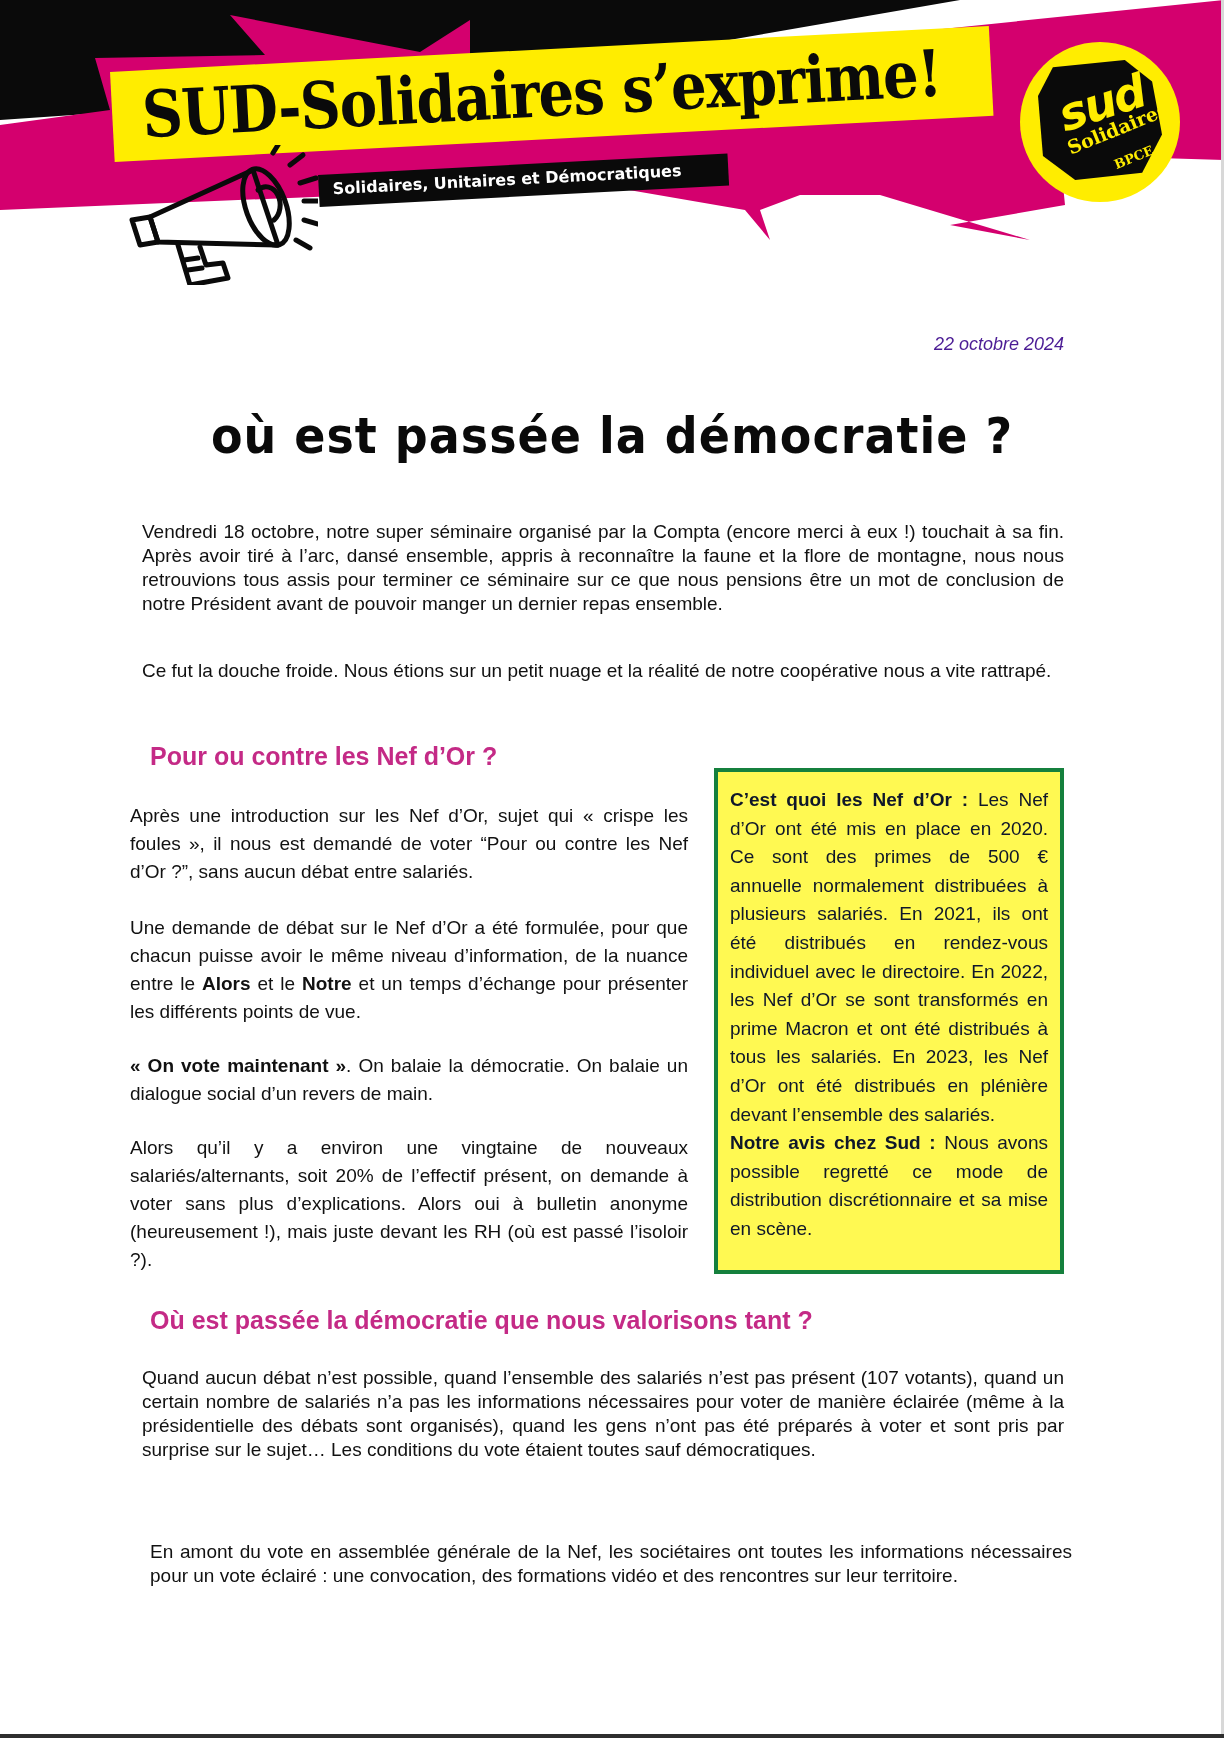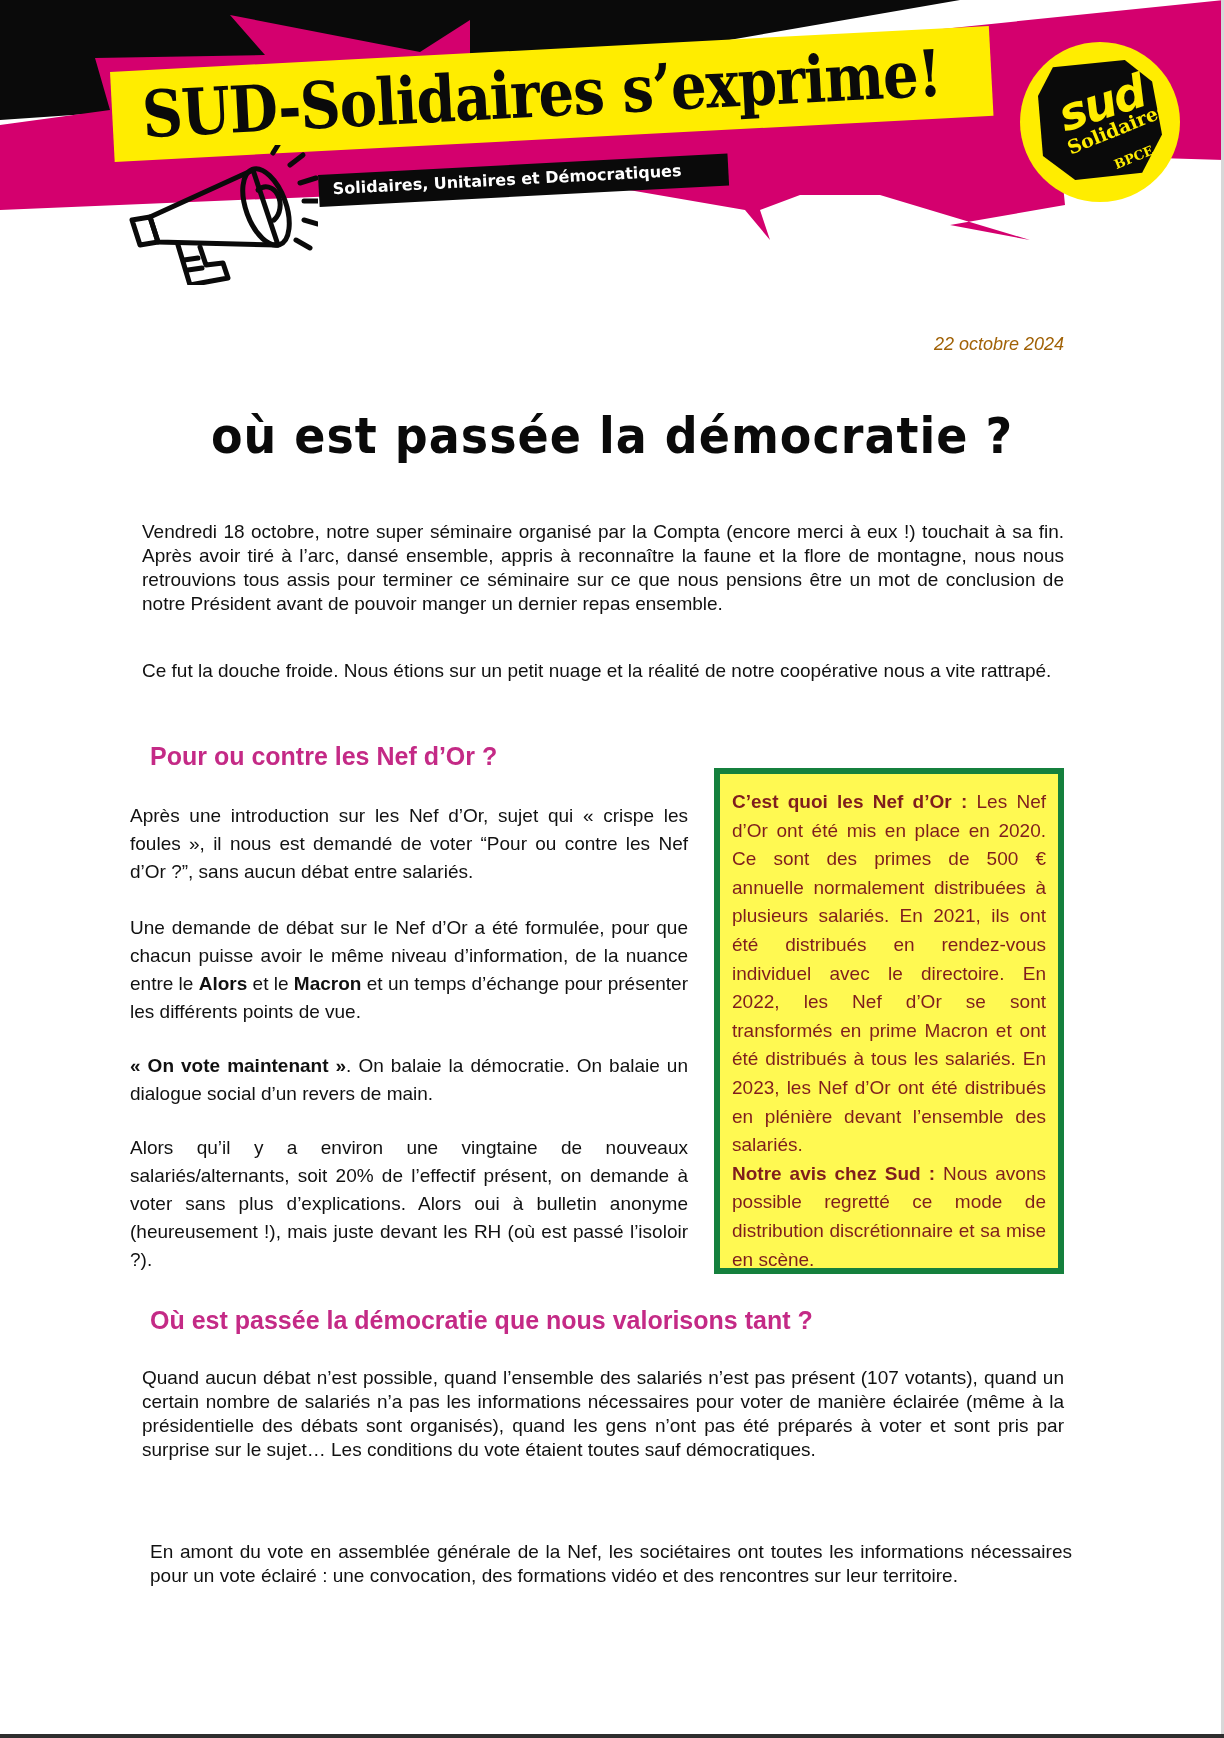--- a/index.html
+++ b/index.html
@@ -59,21 +59,21 @@
   }
   .logo-bpce {
     position:absolute; left:92px; top:116px;
     font-family:"DejaVu Serif", serif; font-weight:bold; font-size:13px; color:#ffed00;
     transform:rotate(-22deg); transform-origin:left top;
   }
 
   
   .date {
     position:absolute; right:160px; top:334px;
-    font-family:"Liberation Sans", sans-serif; font-style:italic; font-size:18px; color:#a16207;
+    font-family:"Liberation Sans", sans-serif; font-style:italic; font-size:18px; color:#4c1d95;
   }
   .doc-title {
     position:absolute; left:0; width:1224px; top:408px; text-align:center;
     font-family:"DejaVu Sans", sans-serif; font-weight:bold; font-size:46px; letter-spacing:1px;
     color:#0a0a0a;
     transform:scaleY(1.1);
   }
 
   
   .para {
@@ -86,24 +86,24 @@
     font-family:"Liberation Sans", sans-serif; font-size:19px; line-height:28px;
     text-align:justify; color:#111;
   }
   .section-heading {
     position:absolute; left:150px;
     font-family:"Liberation Sans", sans-serif; font-weight:bold; font-size:25px; color:#c42a86;
     white-space:nowrap;
   }
   .infobox {
     position:absolute; left:714px; top:768px; width:350px; height:506px;
-    background:#fff952; border:6px solid #15803d; box-sizing:border-box;
+    background:#fff952; border:4px solid #15803d; box-sizing:border-box;
     padding:14px 12px 0 12px;
     font-family:"Liberation Sans", sans-serif; font-size:19px; line-height:28.6px;
-    text-align:justify; color:#7f1d1d;
+    text-align:justify; color:#0f172a;
   }
   .infobox b { font-weight:bold; }
   b { font-weight:bold; }
 </style>
 </head>
 <body>
 
 <div id="banner">
   <svg width="1224" height="300" viewBox="0 0 1224 300">
 
@@ -149,21 +149,21 @@
 
 <h1 class="doc-title" style="margin:0;">où est passée la démocratie ?</h1>
 
 <p class="para" style="top:520px; margin:0;">Vendredi 18 octobre, notre super séminaire organisé par la Compta (encore merci à eux !) touchait à sa fin. Après avoir tiré à l’arc, dansé ensemble, appris à reconnaître la faune et la flore de montagne, nous nous retrouvions tous assis pour terminer ce séminaire sur ce que nous pensions être un mot de conclusion de notre Président avant de pouvoir manger un dernier repas ensemble.</p>
 <p class="para" style="top:659px; margin:0;">Ce fut la douche froide. Nous étions sur un petit nuage et la réalité de notre coopérative nous a vite rattrapé.</p>
 
 <h2 class="section-heading" style="top:742px; margin:0;">Pour ou contre les Nef d’Or ?</h2>
 
 <p class="col-para" style="top:802px; margin:0;">Après une introduction sur les Nef d’Or, sujet qui « crispe les foules », il nous est demandé de voter “Pour ou contre les Nef d’Or ?”, sans aucun débat entre salariés.</p>
 
-<p class="col-para" style="top:914px; margin:0;"><span>Une demande de débat sur le Nef d’Or a été formulée, pour que chacun puisse avoir le même niveau d’information, de la nuance entre le </span><b>Alors</b><span> et le </span><b>Macron</b><span> et un temps d’échange pour présenter les différents points de vue.</span></p>
+<p class="col-para" style="top:914px; margin:0;"><span>Une demande de débat sur le Nef d’Or a été formulée, pour que chacun puisse avoir le même niveau d’information, de la nuance entre le </span><b>Alors</b><span> et le </span><b>Notre</b><span> et un temps d’échange pour présenter les différents points de vue.</span></p>
 
 <p class="col-para" style="top:1052px; margin:0;"><b>« On vote maintenant »</b><span>. On balaie la démocratie. On balaie un dialogue social d’un revers de main.</span></p>
 
 <p class="col-para" style="top:1134px; margin:0;">Alors qu’il y a environ une vingtaine de nouveaux salariés/alternants, soit 20% de l’effectif présent, on demande à voter sans plus d’explications. Alors oui à bulletin anonyme (heureusement !), mais juste devant les RH (où est passé l’isoloir ?).</p>
 
 <div class="infobox">
   <b>C’est quoi les Nef d’Or :</b><span> Les Nef d’Or ont été mis en place en 2020. Ce sont des primes de 500 € annuelle normalement distribuées à plusieurs salariés. En 2021, ils ont été distribués en rendez-vous individuel avec le directoire. En 2022, les Nef d’Or se sont transformés en prime Macron et ont été distribués à tous les salariés. En 2023, les Nef d’Or ont été distribués en plénière devant l’ensemble des salariés.</span><br>
   <b>Notre avis chez Sud :</b><span> Nous avons possible regretté ce mode de distribution discrétionnaire et sa mise en scène.</span>
 </div>
 

